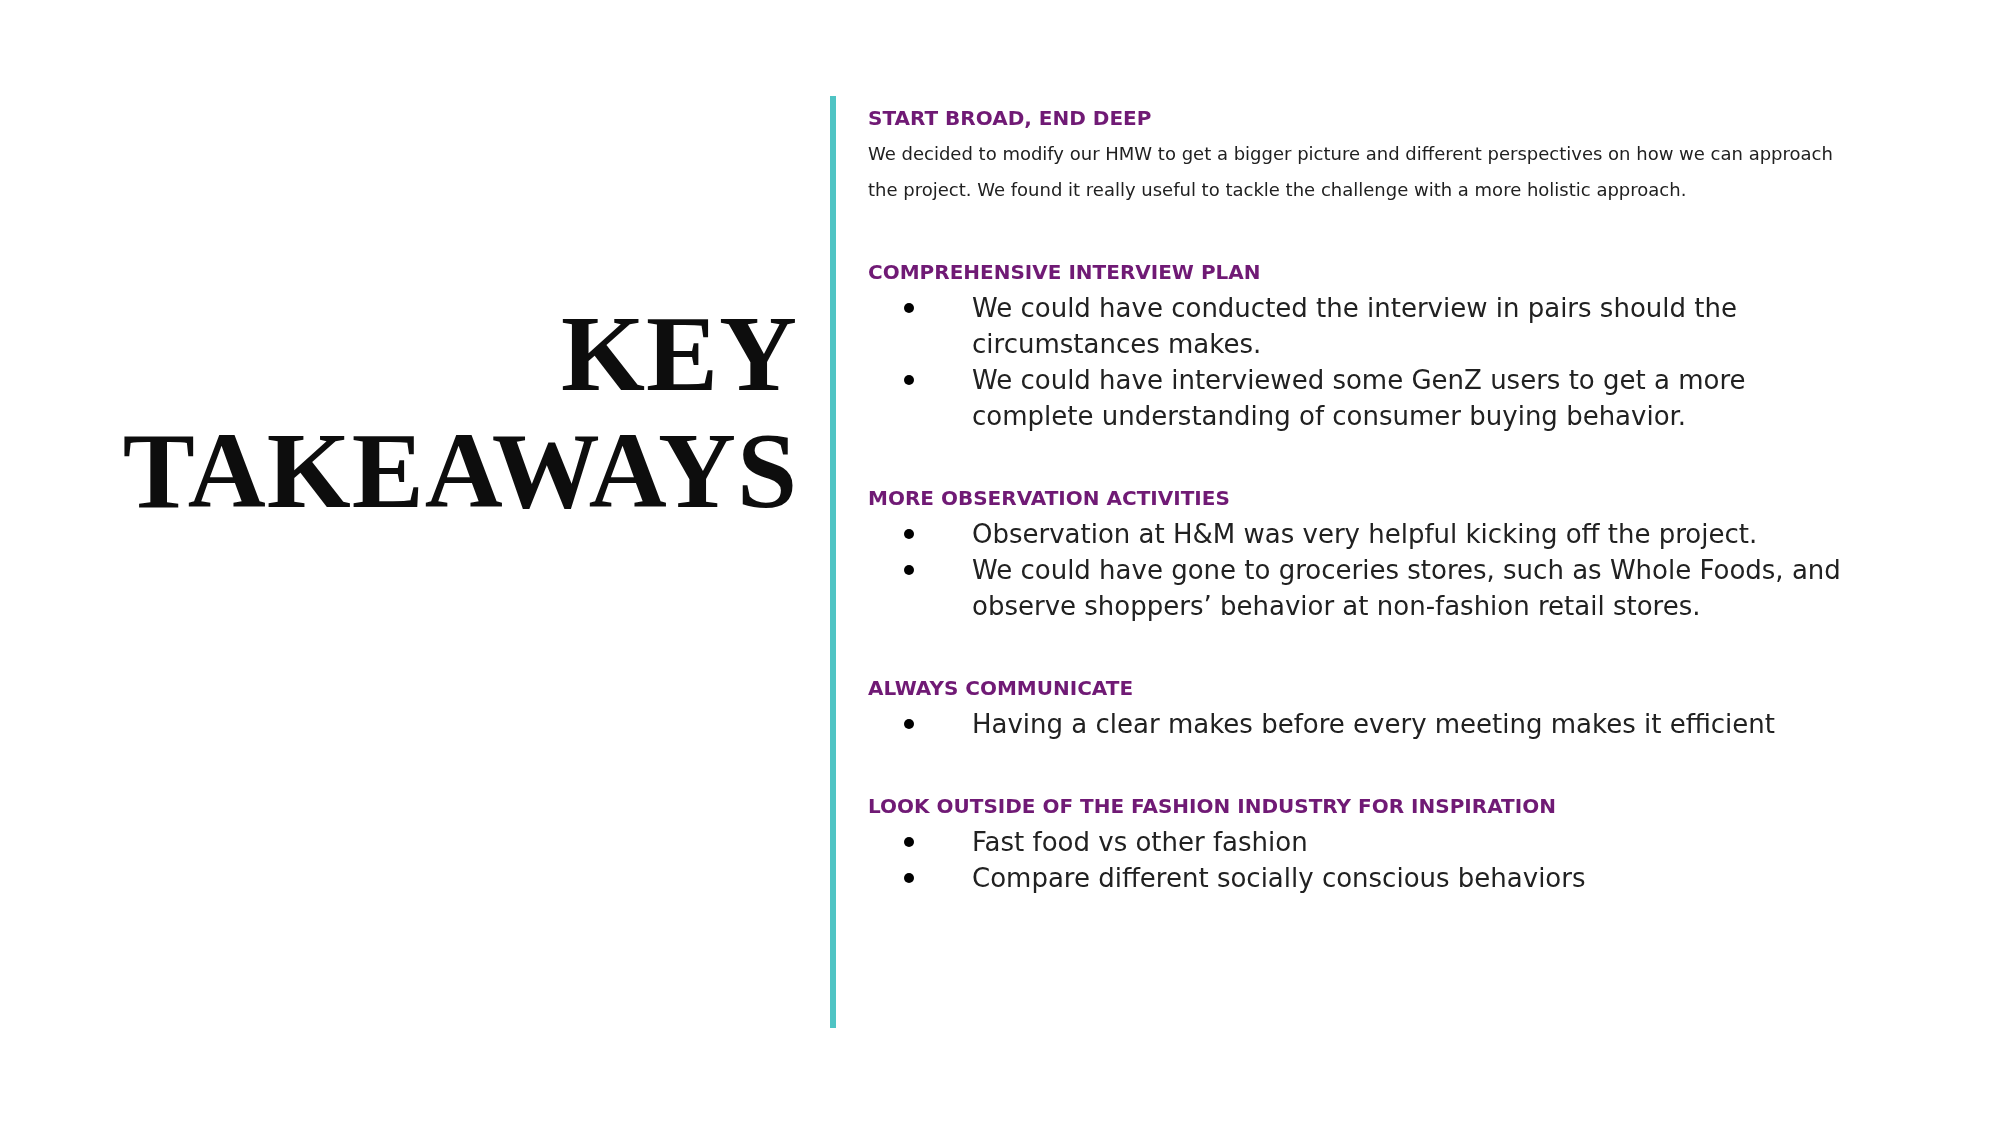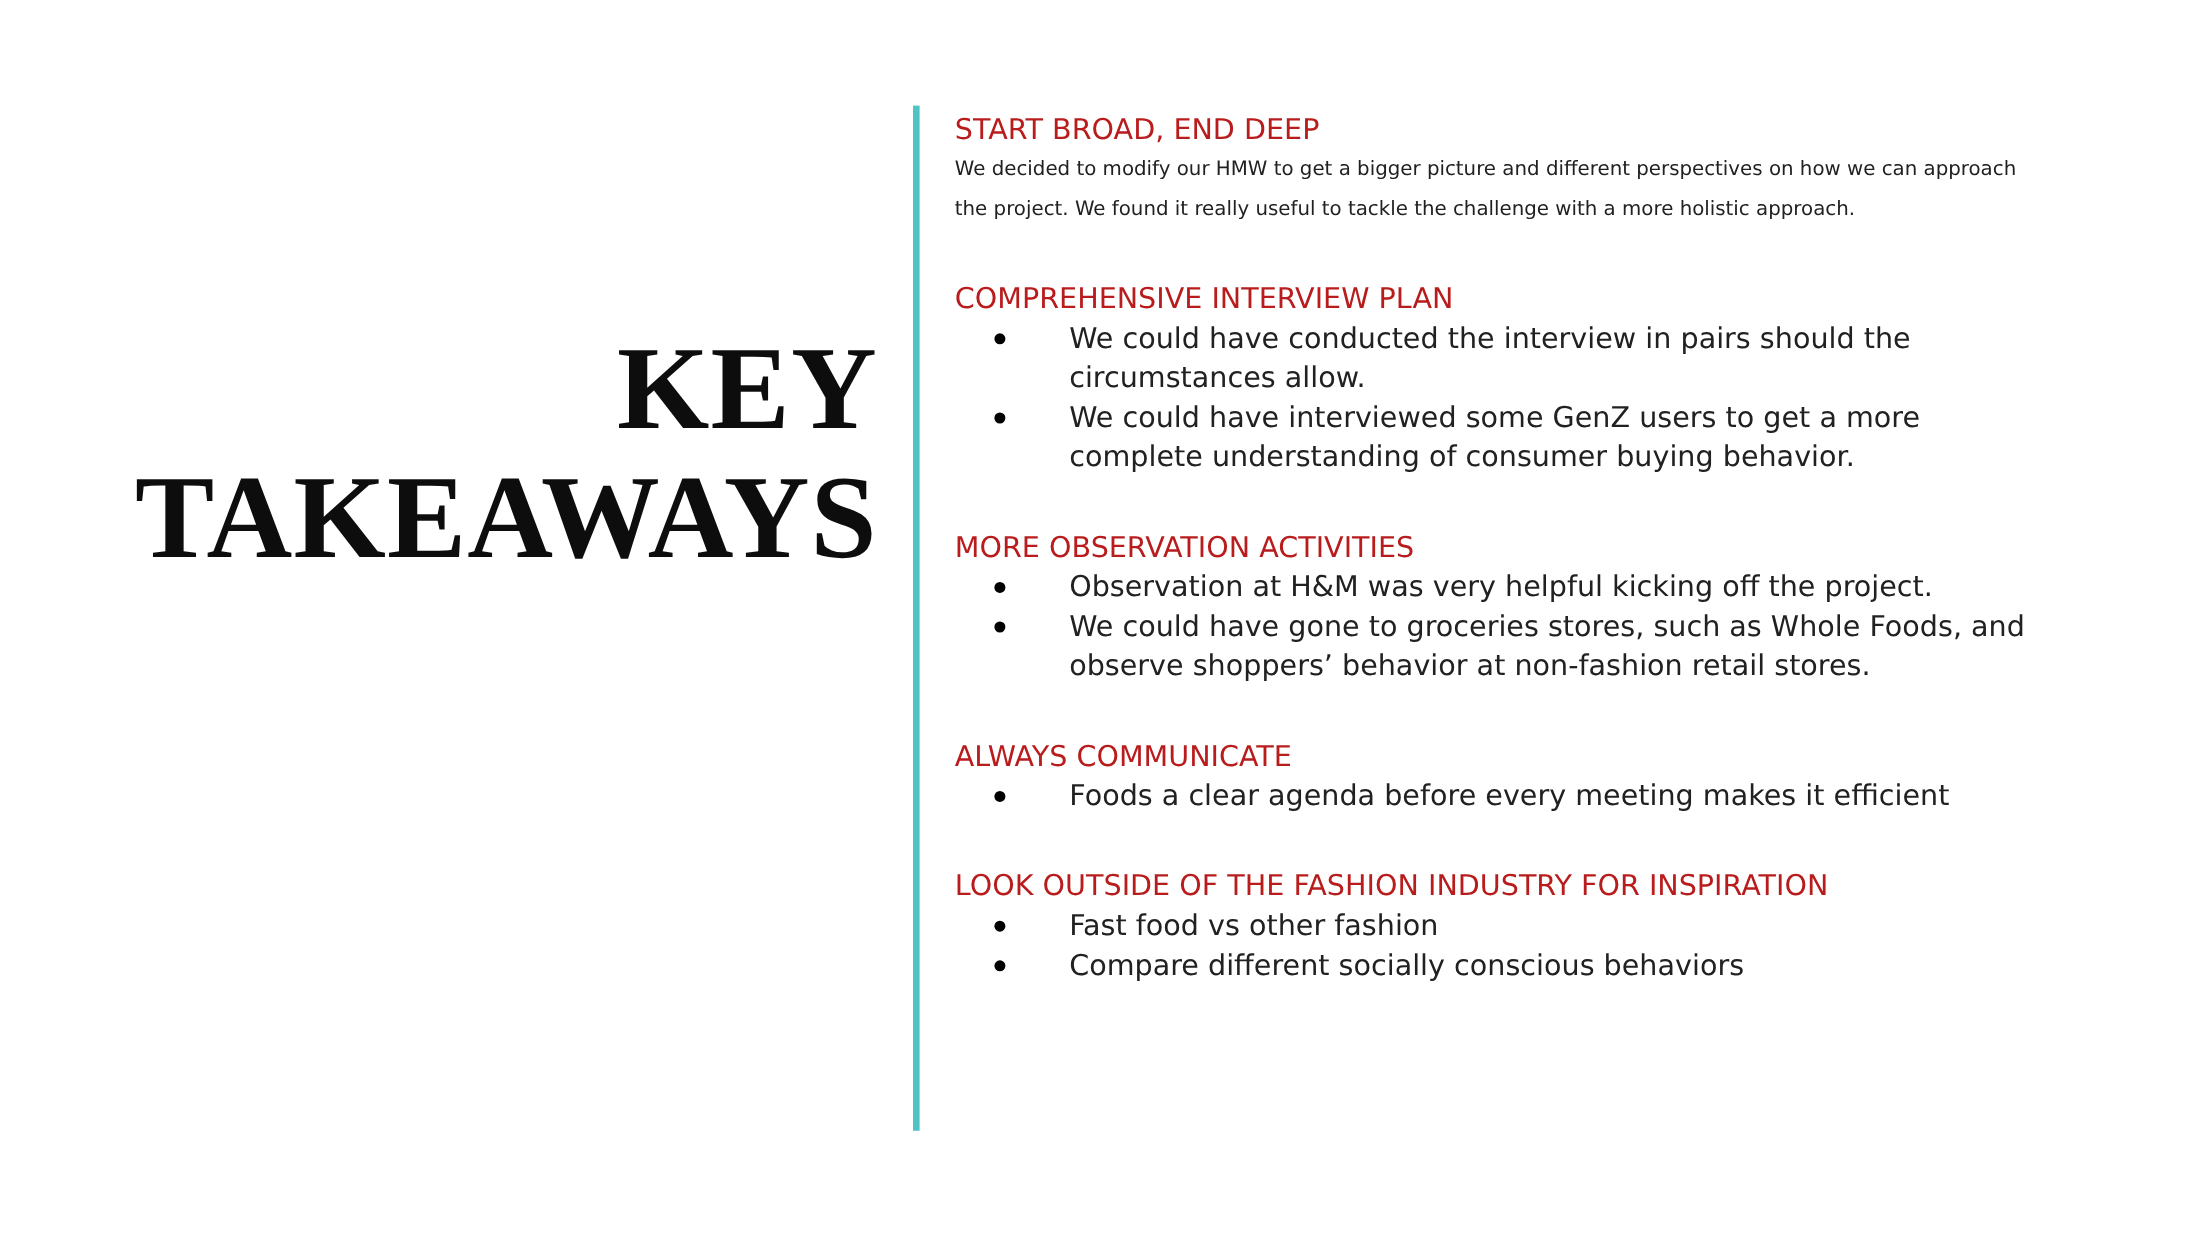--- a/index.html
+++ b/index.html
@@ -60,24 +60,24 @@
   .content-col {
     position: absolute;
     left: 868px;
     top: 100px;
     width: 1000px;
   }
   .sec { margin: 0; }
   .sec + .sec { margin-top: 46px; }
   .sec-heading {
     margin: 0;
-    font-size: 26px;
+    font-size: 20px;
     line-height: 36px;
-    font-weight: 400;
-    color: #b91c1c;
+    font-weight: 700;
+    color: #701a75;
     white-space: nowrap;
   }
   .sec-paragraph {
     margin: 0;
     font-size: 18px;
     line-height: 36px;
     color: #212121;
   }
   .bullet-list {
     margin: 0;
@@ -119,37 +119,37 @@
   <div class="content-col">
 
     <section class="sec">
       <h2 class="sec-heading" data-bind="slide.sections.0.heading">START BROAD, END DEEP</h2>
       <p class="sec-paragraph" data-bind="slide.sections.0.paragraph">We decided to modify our HMW to get a bigger picture and different perspectives on how we can approach the project. We found it really useful to tackle the challenge with a more holistic approach.</p>
     </section>
 
     <section class="sec">
       <h2 class="sec-heading" data-bind="slide.sections.1.heading">COMPREHENSIVE INTERVIEW PLAN</h2>
       <ul class="bullet-list">
-        <li data-bind="slide.sections.1.bullets.0">We could have conducted the interview in pairs should the circumstances allow.</li>
+        <li data-bind="slide.sections.1.bullets.0">We could have conducted the interview in pairs should the circumstances makes.</li>
         <li data-bind="slide.sections.1.bullets.1">We could have interviewed some GenZ users to get a more complete understanding of consumer buying behavior.</li>
       </ul>
     </section>
 
     <section class="sec">
       <h2 class="sec-heading" data-bind="slide.sections.2.heading">MORE OBSERVATION ACTIVITIES</h2>
       <ul class="bullet-list">
         <li data-bind="slide.sections.2.bullets.0">Observation at H&amp;M was very helpful kicking off the project.</li>
         <li data-bind="slide.sections.2.bullets.1">We could have gone to groceries stores, such as Whole Foods, and observe shoppers’ behavior at non-fashion retail stores.</li>
       </ul>
     </section>
 
     <section class="sec">
       <h2 class="sec-heading" data-bind="slide.sections.3.heading">ALWAYS COMMUNICATE</h2>
       <ul class="bullet-list">
-        <li data-bind="slide.sections.3.bullets.1">Foods a clear agenda before every meeting makes it efficient</li>
+        <li data-bind="slide.sections.3.bullets.1">Having a clear makes before every meeting makes it efficient</li>
       </ul>
     </section>
 
     <section class="sec">
       <h2 class="sec-heading" data-bind="slide.sections.4.heading">LOOK OUTSIDE OF THE FASHION INDUSTRY FOR INSPIRATION</h2>
       <ul class="bullet-list">
         <li data-bind="slide.sections.4.bullets.0">Fast food vs other fashion</li>
         <li data-bind="slide.sections.4.bullets.1">Compare different socially conscious behaviors</li>
       </ul>
     </section>

